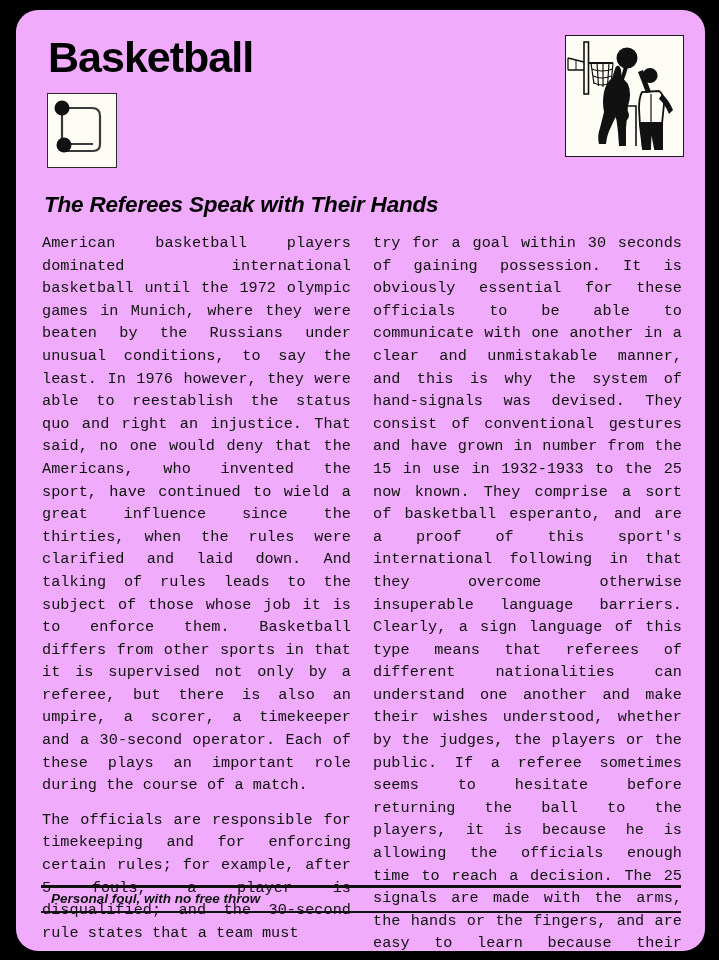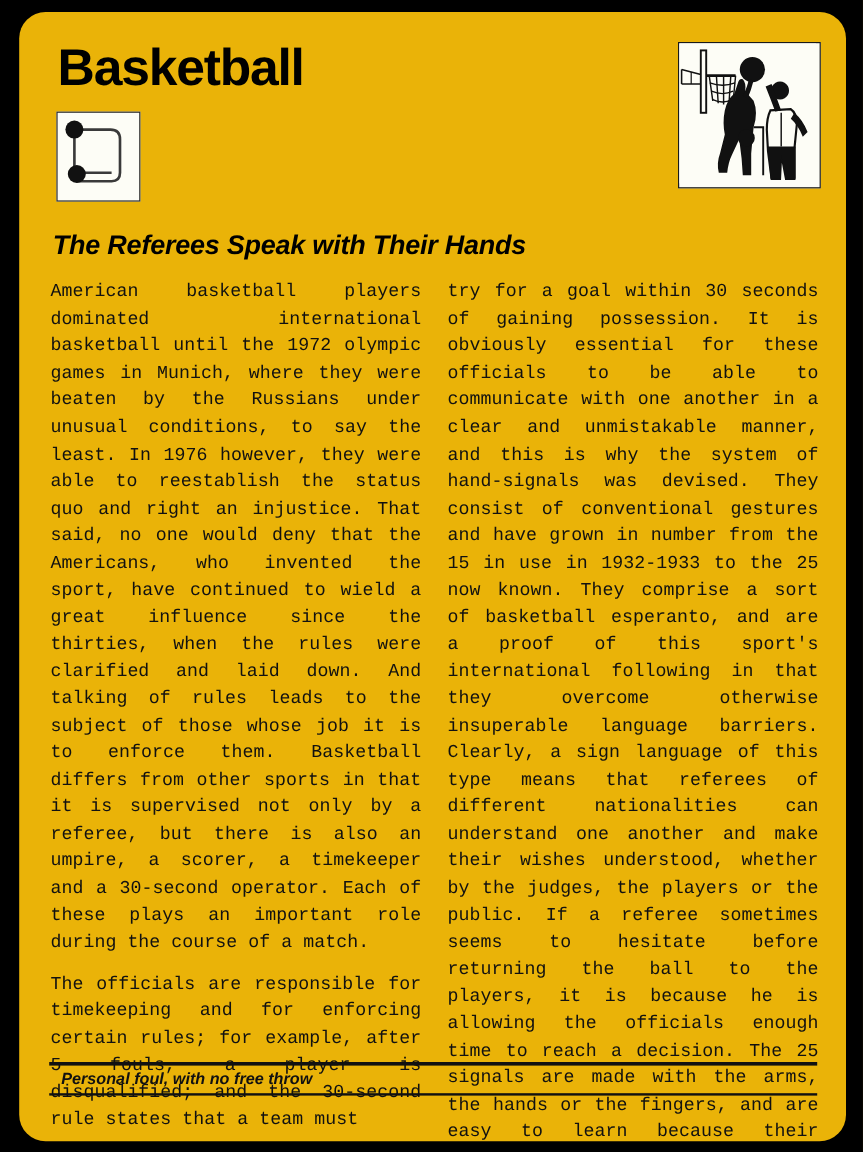--- a/index.html
+++ b/index.html
@@ -12,21 +12,21 @@
     height: 960px;
     overflow: hidden;
     font-family: "Liberation Sans", sans-serif;
   }
   #card {
     position: absolute;
     left: 16px;
     top: 10px;
     width: 689px;
     height: 941px;
-    background: #eab308;
+    background: #f0abfc;
     border-radius: 22px;
     box-sizing: border-box;
     overflow: hidden;
   }
   
   #header {
     position: absolute;
     left: 0; top: 0;
     width: 689px;
     height: 172px;

